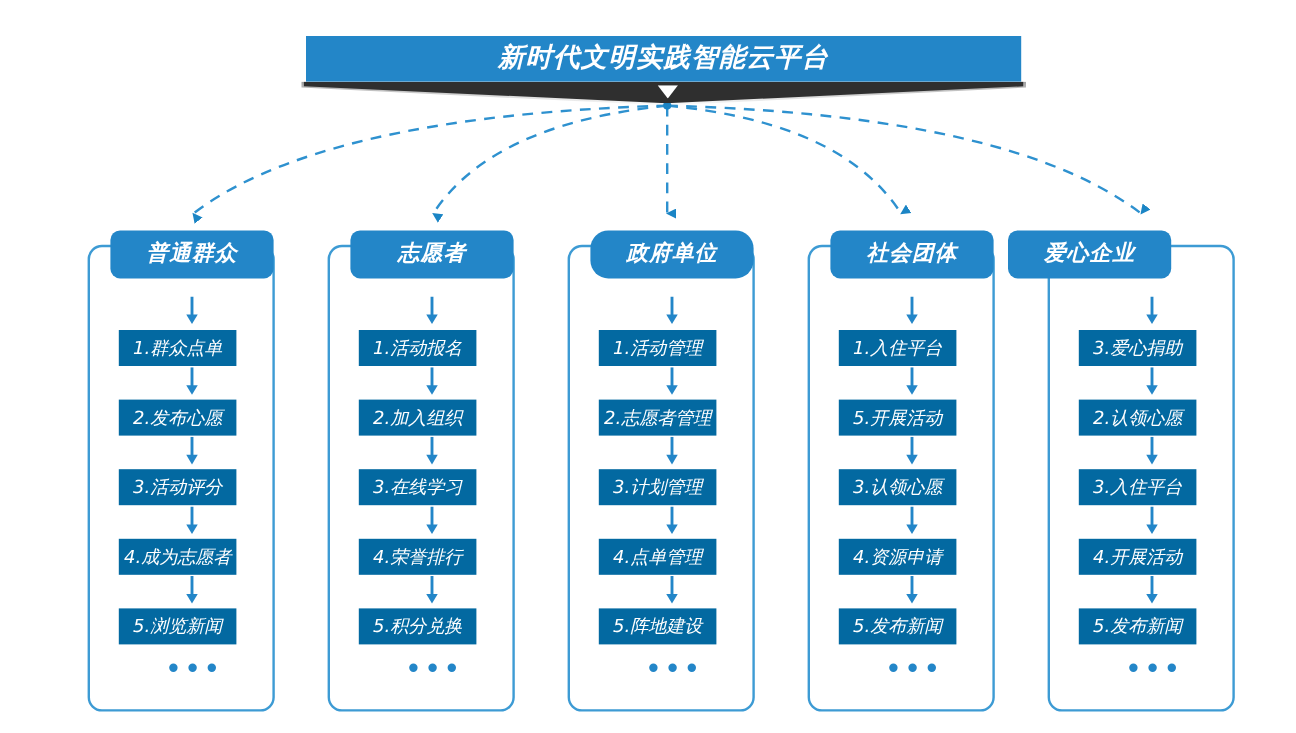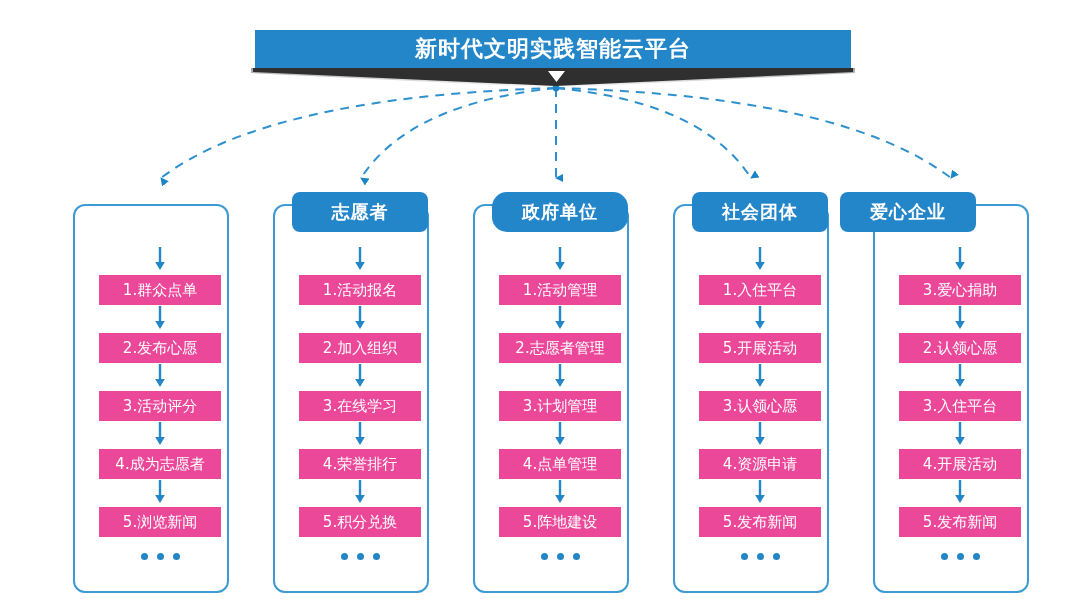--- a/index.html
+++ b/index.html
@@ -9,20 +9,21 @@
   }
   body {
     font-family: "DejaVu Sans", "Liberation Sans", sans-serif;
   }
   #canvas {
     position: relative;
     width: 1080px;
     height: 611px;
     background: #ffffff;
     overflow: hidden;
+    font-style: italic;
   }
 
   
   .title-banner {
     position: absolute;
     left: 255px;
     top: 30px;
     width: 596px;
     height: 38px;
     background: #2386c8;
@@ -119,23 +120,23 @@
   }
   .hdr-0 { left: 92px; }
   .hdr-1 { left: 292px; }
   .hdr-2 { left: 492px; border-radius: 15px; }
   .hdr-3 { left: 692px; }
   .hdr-4 { left: 840px; }
 
   
   .item-box {
     position: absolute;
-    width: 122px;
+    width: 98px;
     height: 30px;
-    background: #ec4899;
+    background: #0369a1;
     display: flex;
     align-items: center;
     justify-content: center;
     z-index: 6;
   }
   .item-box span {
     color: #ffffff;
     font-size: 15px;
     line-height: 1;
     white-space: nowrap;
@@ -211,20 +212,23 @@
     </g>
     <circle cx="556" cy="88" r="3.4" fill="#1b85c5"></circle>
   </svg>
 
   <div class="column col-0"></div>
   <div class="column col-1"></div>
   <div class="column col-2"></div>
   <div class="column col-3"></div>
   <div class="column col-4"></div>
 
+  <div class="col-header hdr-0">
+    <span>普通群众</span>
+  </div>
   <div class="col-header hdr-1">
     <span>志愿者</span>
   </div>
   <div class="col-header hdr-2">
     <span>政府单位</span>
   </div>
   <div class="col-header hdr-3">
     <span>社会团体</span>
   </div>
   <div class="col-header hdr-4">

